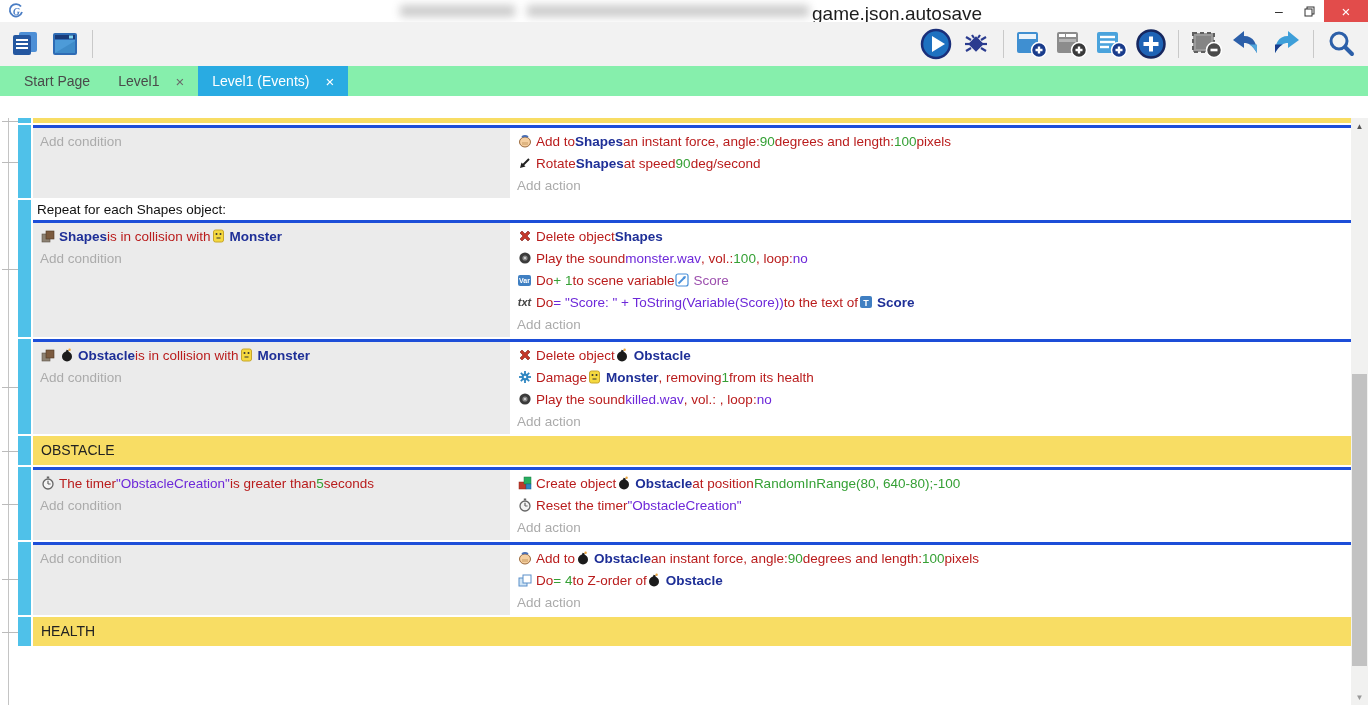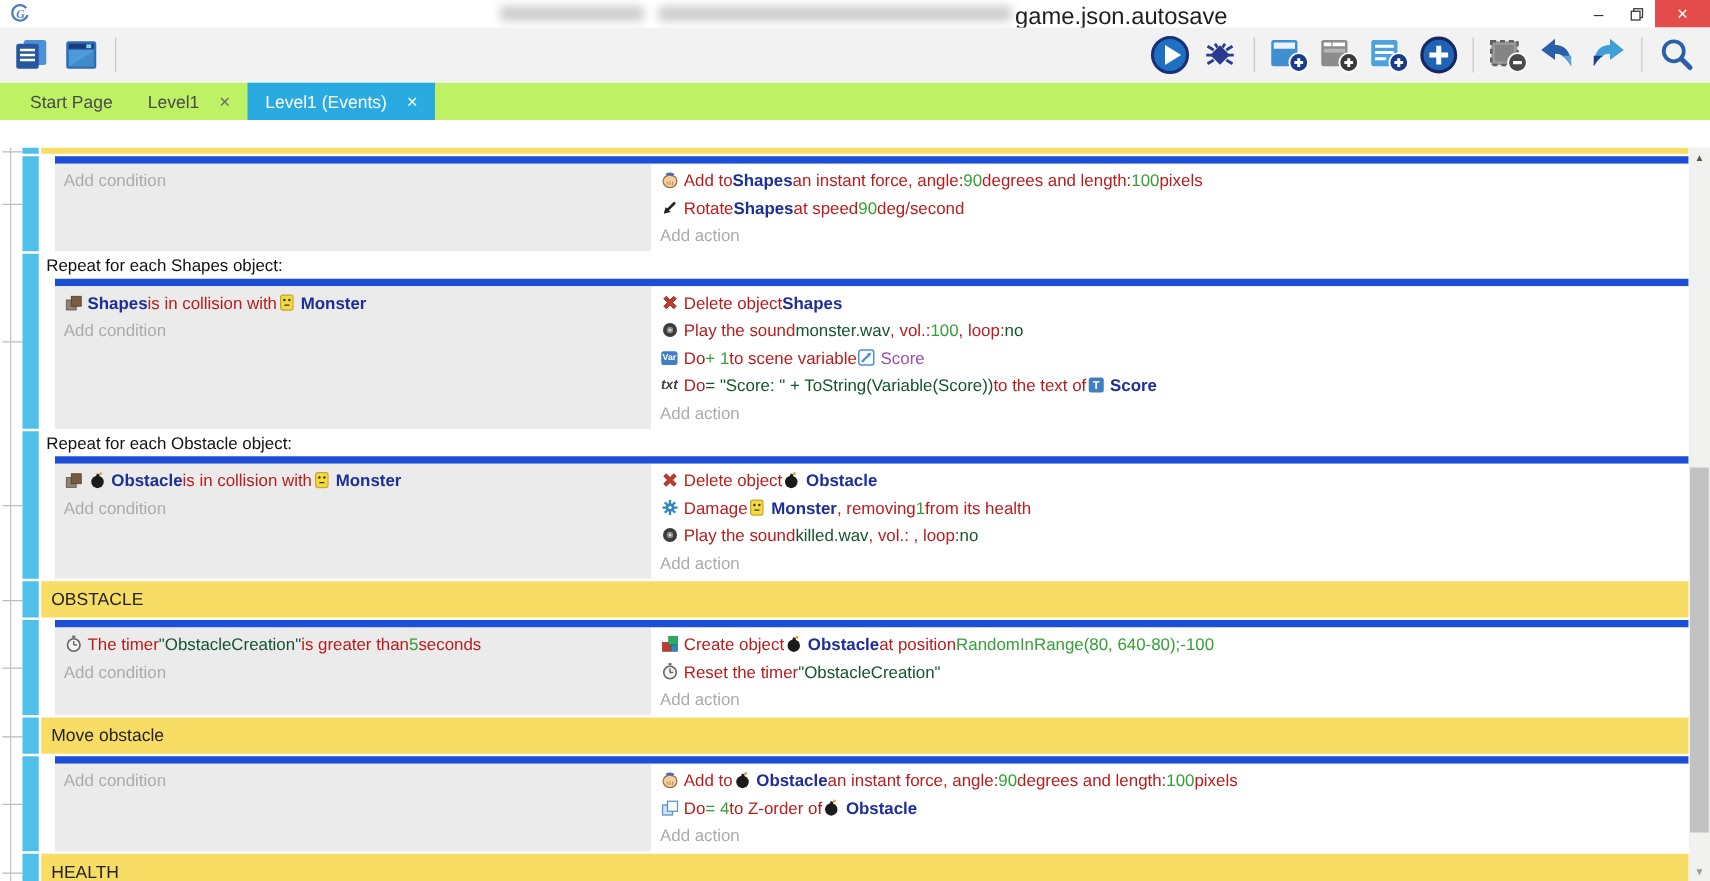--- a/index.html
+++ b/index.html
@@ -20,44 +20,44 @@
   .menu-item{padding:0 10px;height:22px;line-height:22px;}
 
   
   .toolbar{height:44px;background:#f2f2f2;display:flex;align-items:center;position:relative;}
   .tb-left{display:flex;align-items:center;gap:6px;padding-left:8px;}
   .tb-right{position:absolute;right:10px;top:0;height:44px;display:flex;align-items:center;gap:6px;}
   .tb-btn{width:34px;height:34px;display:flex;align-items:center;justify-content:center;}
   .tb-sep{width:1px;height:28px;background:#c9c9c9;margin:0 4px;}
 
   
-  .tabbar{height:30px;background:#bef264;display:flex;align-items:stretch;padding-left:10px;font-size:14px;}
+  .tabbar{height:30px;background:#86efac;display:flex;align-items:stretch;padding-left:10px;font-size:14px;}
   .tab{display:flex;align-items:center;padding:0 14px;color:#4a4a4a;white-space:nowrap;}
   .tab .tab-close{margin-left:16px;font-size:15px;color:#6a6a6a;}
   .tab.active{background:#29ABE2;color:#fff;}
   .tab.active .tab-close{color:#fff;}
 
   
   .events{position:absolute;top:118px;left:0;right:17px;bottom:0;background:#fff;overflow:hidden;}
   .treeline{position:absolute;left:8px;top:0;bottom:0;width:1px;background:#c4c4c4;}
   .block{position:relative;padding-left:33px;margin-bottom:2px;}
   .blue-bar{position:absolute;left:18px;top:0;bottom:0;width:13px;background:#4FC1E9;}
   .tick{position:absolute;left:2px;top:50%;width:16px;height:1px;background:#bbb;}
   .group-hd{background:#F8DD64;height:29px;line-height:29px;padding-left:8px;font-size:14px;color:#222;}
   .strip{background:#F8DD64;height:5px;}
-  .event-bd{display:flex;align-items:stretch;border-top:6px solid #1d4ed8;margin-left:11px;}
+  .event-bd{display:flex;align-items:stretch;border-top:3px solid #1d4ed8;}
   .repeat-hd{font-size:13.5px;color:#111;height:20px;line-height:20px;padding-left:4px;background:#fff;}
   .cond-cell{width:477px;background:#EBEBEB;padding:2px 0 2px 7px;box-sizing:border-box;flex-shrink:0;}
   .act-cell{flex:1;background:#fff;padding:2px 0 2px 7px;}
   .row{height:22px;display:flex;align-items:center;font-size:13.5px;white-space:nowrap;overflow:hidden;}
   .row .ic{display:inline-flex;align-items:center;justify-content:center;width:15px;margin-right:4px;flex-shrink:0;}
   .sg-p{color:#b91c1c;}
   .sg-o{color:#1E2F97;font-weight:bold;}
   .sg-v{color:#35A035;}
-  .sg-m{color:#14532d;}
+  .sg-m{color:#6d28d9;}
   .sg-pu{color:#9C4FAE;}
   .addlink{color:#ababab;font-size:13.5px;}
   .var-badge{background:#3F7FC2;color:#fff;font-size:7px;font-weight:bold;padding:2px 1px;border-radius:2px;line-height:1;}
   .txt-badge{color:#444;font-size:11px;font-style:italic;font-weight:bold;line-height:1;}
 
   
   .vscroll{position:absolute;top:118px;right:0;width:17px;bottom:0;background:#f1f1f0;}
   .vs-arrow{position:absolute;left:0;width:17px;height:16px;display:flex;align-items:center;justify-content:center;font-size:8px;color:#555;}
   .vs-up{top:0;} .vs-down{bottom:0;color:#999;}
   .vs-thumb{position:absolute;left:1px;width:15px;top:256px;height:292px;background:#c2c2c2;}
@@ -358,21 +358,20 @@
               </div>
               <div class="row">
                 <span class="addlink">Add action</span>
               </div>
             </div>
           </div>
         </div>
         <div class="block">
           <div class="tick"></div>
           <div class="blue-bar"></div>
-          <div class="repeat-hd">Repeat for each Obstacle object:</div>
           <div class="event-bd">
             <div class="cond-cell">
               <div class="row">
                 <span class="ic">
                   <svg width="14" height="13" viewBox="0 0 14 13">
                     <rect x="1" y="4" width="8" height="8" fill="#8D8273" stroke="#5c5347" stroke-width="0.6"></rect>
                     <rect x="5" y="1" width="8" height="8" fill="#7B5B3F" stroke="#4e3824" stroke-width="0.6"></rect>
                   </svg>
                 </span>
                 <span class="ic">
@@ -523,25 +522,20 @@
               </div>
               <div class="row">
                 <span class="addlink">Add action</span>
               </div>
             </div>
           </div>
         </div>
         <div class="block">
           <div class="tick"></div>
           <div class="blue-bar"></div>
-          <div class="group-hd">Move obstacle</div>
-        </div>
-        <div class="block">
-          <div class="tick"></div>
-          <div class="blue-bar"></div>
           <div class="event-bd">
             <div class="cond-cell">
               <div class="row">
                 <span class="addlink">Add condition</span>
               </div>
             </div>
             <div class="act-cell">
               <div class="row">
                 <span class="ic">
                   <svg width="14" height="14" viewBox="0 0 14 14">

